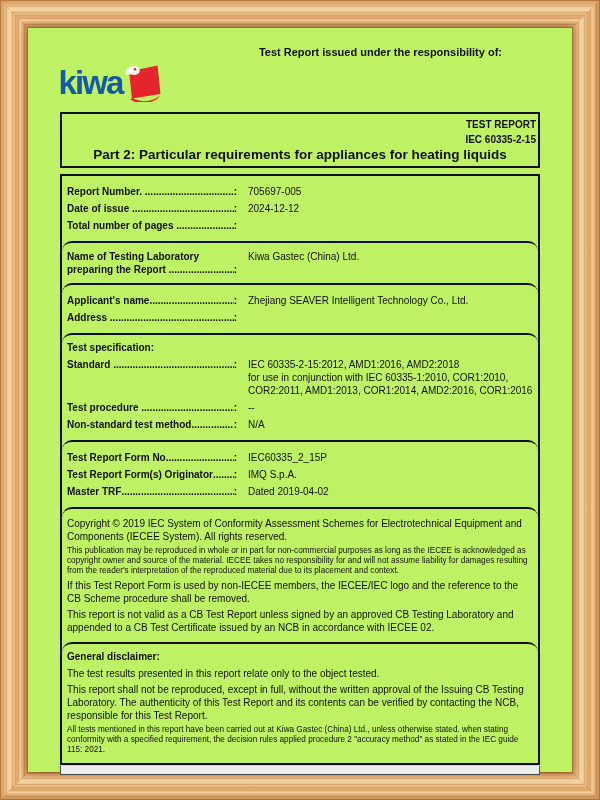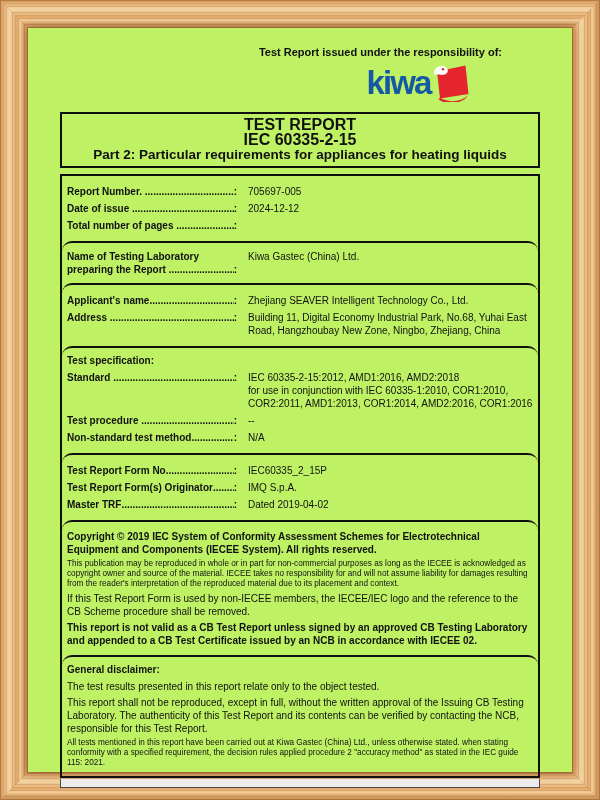--- a/index.html
+++ b/index.html
@@ -26,41 +26,41 @@
 
   
   .paper{
     position:absolute;inset:28px;background:#bef264;
     box-shadow:0 0 10px rgba(90,50,15,.45);
     padding:14px 32px 0 32px;box-sizing:border-box;
     font-size:10px;line-height:13px;
   }
 
   .issued-line{text-align:right;font-weight:bold;font-size:11px;padding-right:38px;margin-top:4px;}
-  .logo-wrap{text-align:right;padding-right:70px;margin-top:3px;height:42px;}
+  .logo-wrap{text-align:left;padding-right:70px;margin-top:3px;height:42px;}
 
   .title-box{border:2px solid #101010;text-align:center;font-weight:bold;padding:3px 2px;margin-top:8px;}
-  .title-box .t-sm{font-size:16px;line-height:15px;}
+  .title-box .t-sm{font-size:10px;line-height:15px;text-align:right;}
   .title-box .t-lg{font-size:13.5px;line-height:16px;}
 
   .main-table{border:2px solid #101010;margin-top:6px;}
   .sect{padding:5px 5px;}
   .sect + .sect{border-top:2px solid #101010;border-radius:10px;}
 
   .row{display:flex;align-items:flex-start;margin:4px 0;}
   .row.tight{margin:2px 0;}
   .lbl{display:flex;width:170px;flex:none;font-weight:bold;overflow:hidden;}
   .lbl .txt{white-space:pre;flex:none;}
   .leader{flex:1 1 0;min-width:0;overflow:hidden;white-space:nowrap;font-weight:bold;}
   .colon{flex:none;font-weight:bold;}
   .val{flex:1 1 auto;padding-left:11px;min-width:0;}
 
   .sect-head{font-weight:bold;margin:1px 0 4px 0;}
   .para{margin:3px 0;}
-  .para.b{font-weight:bold;}
+  .para.b{font-weight:normal;}
   .para.small{font-size:8.2px;line-height:10px;}
 
   .gray-bar{height:8px;background:#ececec;border:1.5px solid #4a4a4a;border-top:none;margin-top:1px;}
 </style>
 </head>
 <body>
 
 <div class="wood wood-h f-top"></div>
 <div class="wood wood-h f-bottom"></div>
 <div class="wood wood-v f-left"></div>
@@ -138,21 +138,20 @@
             <span class="colon">:</span>
           </div>
         <div class="val">Zhejiang SEAVER Intelligent Technology Co., Ltd.</div>
       </div>
       <div class="row">
         <div class="lbl">
             <span class="txt">Address </span>
             <span class="leader">..........................................................................................</span>
             <span class="colon">:</span>
           </div>
-        <div class="val">Building 11, Digital Economy Industrial Park, No.68, Yuhai East Road, Hangzhoubay New Zone, Ningbo, Zhejiang, China</div>
       </div>
     </div>
 
     <div class="sect">
       <div class="sect-head">Test specification:</div>
       <div class="row">
         <div class="lbl">
             <span class="txt">Standard </span>
             <span class="leader">..........................................................................................</span>
             <span class="colon">:</span>

